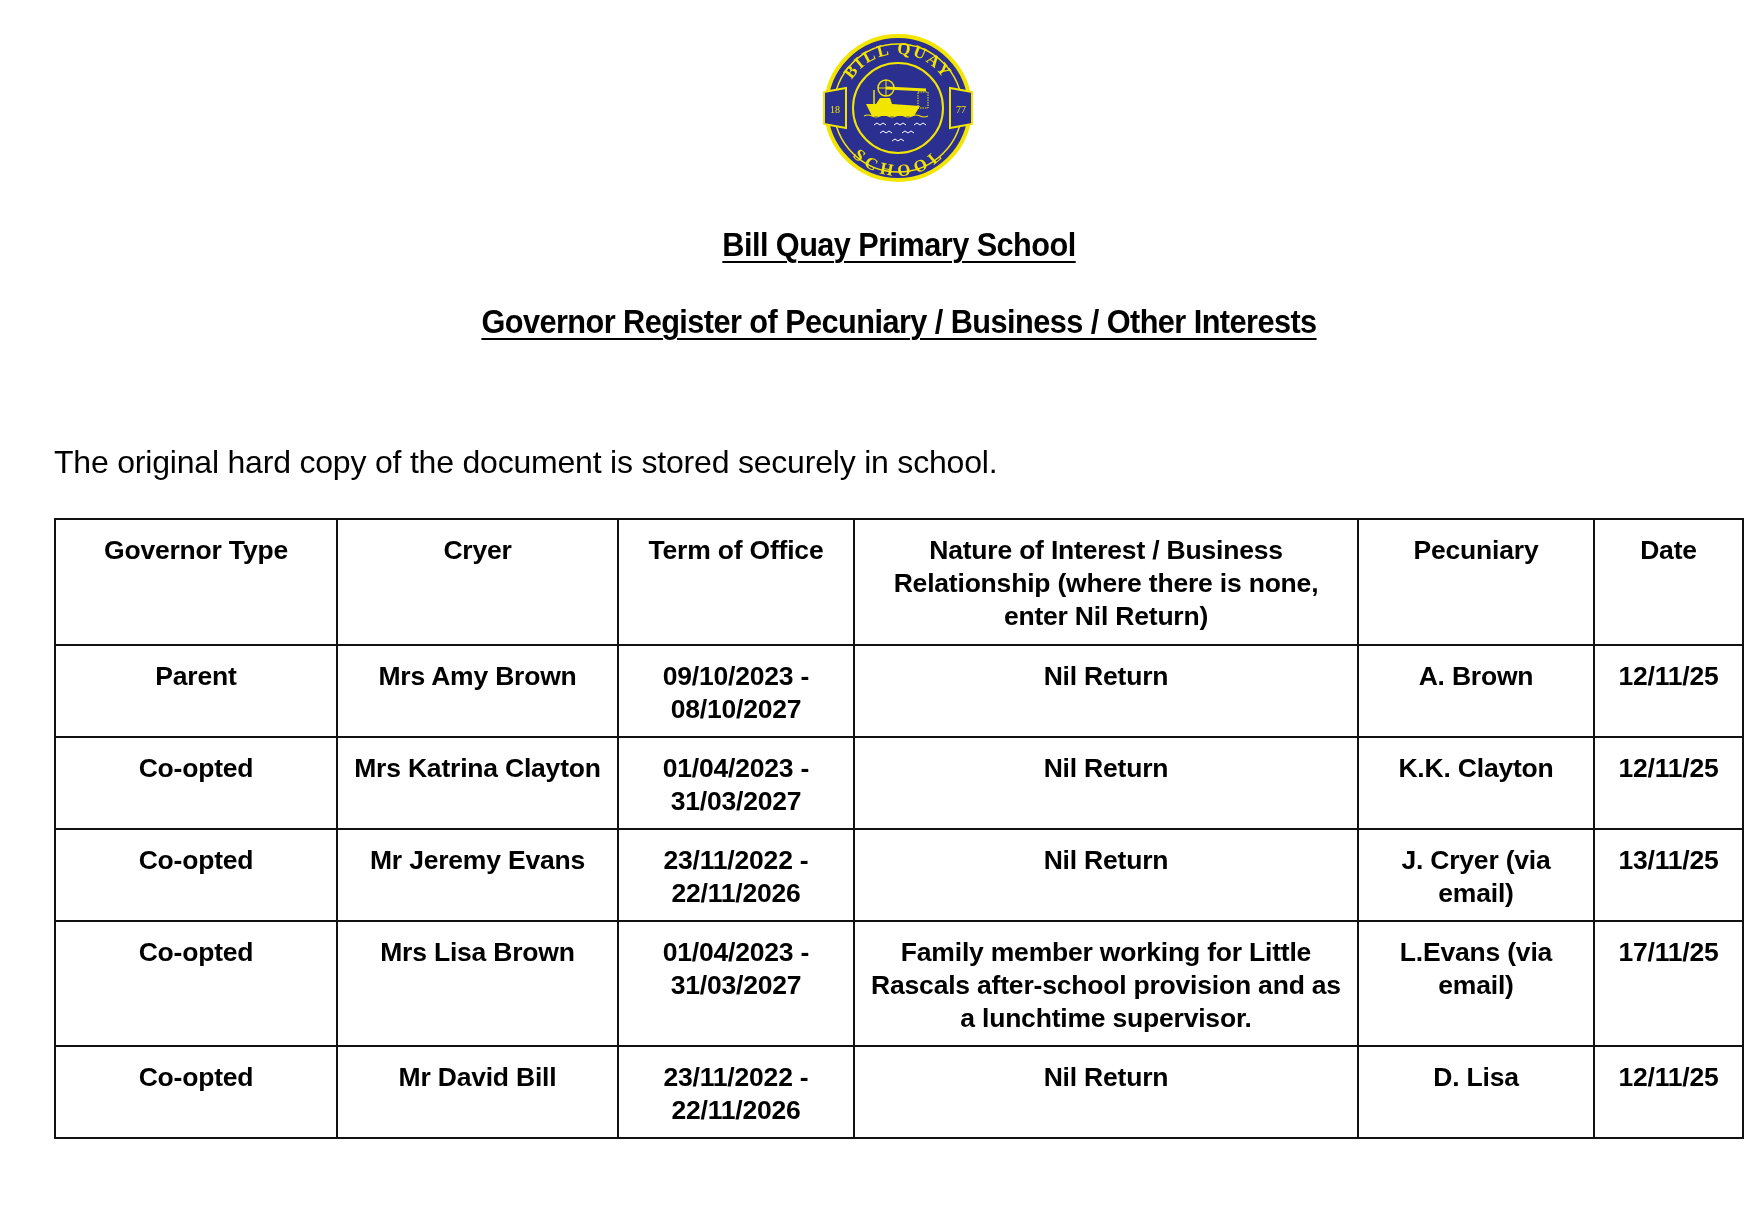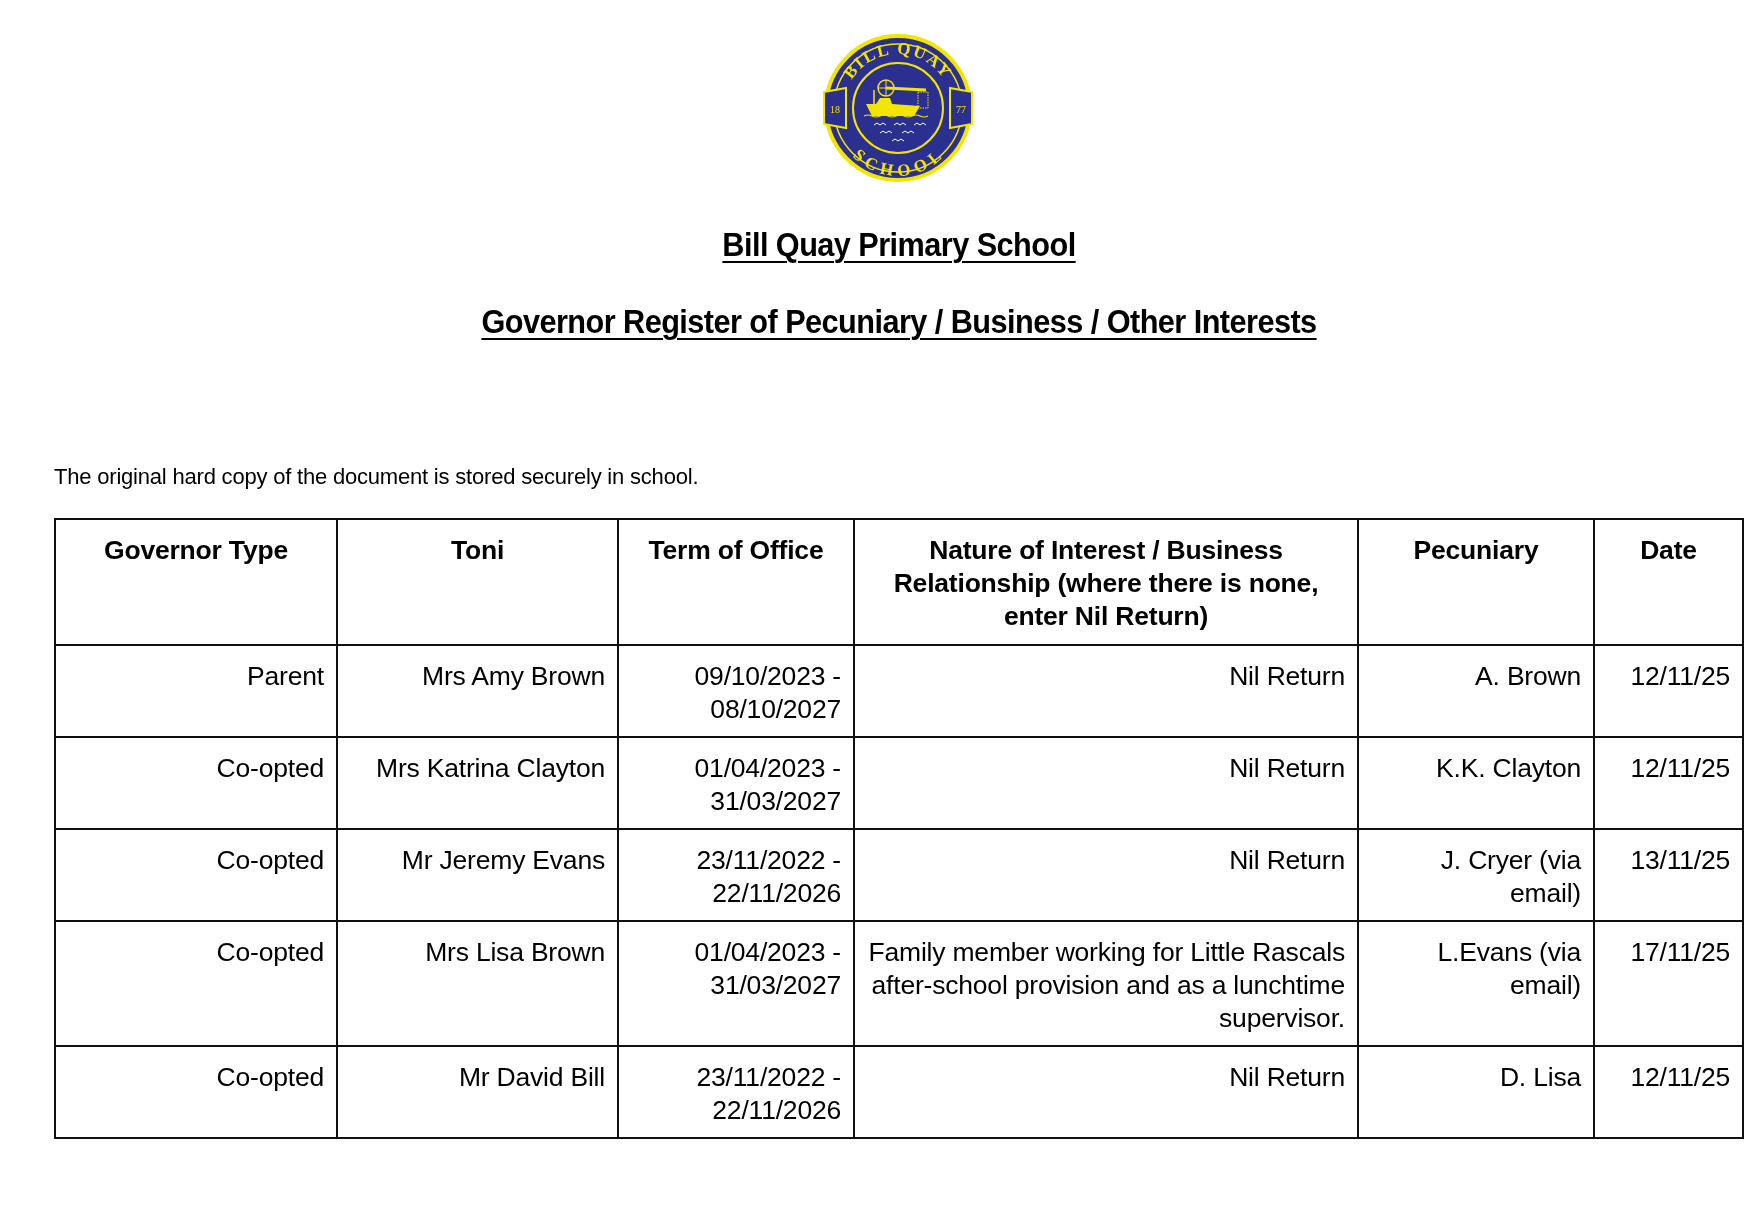--- a/index.html
+++ b/index.html
@@ -35,41 +35,42 @@
       text-underline-offset: 5px;
       letter-spacing: -0.6px;
       transform: scaleX(0.93);
       transform-origin: 899px 0;
     }
     .title.t1 { top: 226px; }
     .title.t2 { top: 303px; }
     .intro {
       position: absolute;
       left: 54px;
-      top: 464px;
-      font-size: 22px;
+      top: 444px;
+      font-size: 32px;
       letter-spacing: -0.2px;
     }
     table.register {
       position: absolute;
       left: 54px;
       top: 518px;
       border-collapse: collapse;
       table-layout: fixed;
       width: 1688px;
       font-size: 26.5px;
       line-height: 33px;
       padding-left: 48px;
     }
     table.register th, table.register td {
       border: 2.5px solid #111;
       vertical-align: top;
       padding: 14px 12px 10px 12px;
-      text-align: right;
+      text-align: center;
       letter-spacing: -0.2px;
+      font-weight: bold;
     }
     table.register th {
       font-weight: bold;
       text-align: center;
       height: 100px;
       padding-top: 14px;
     }
     .c1 { width: 282px; }
     .c2 { width: 281px; }
     .c3 { width: 236px; }
@@ -133,21 +134,21 @@
     <col class="c1">
       <col class="c2">
       <col class="c3">
       <col class="c4">
       <col class="c5">
       <col class="c6">
   </colgroup>
   <thead>
     <tr>
       <th>Governor Type</th>
-      <th>Toni</th>
+      <th>Cryer</th>
       <th>Term of Office</th>
       <th>Nature of Interest / Business Relationship (where there is none, enter Nil Return)</th>
       <th>Pecuniary</th>
       <th>Date</th>
     </tr>
   </thead>
   <tbody>
     <tr class="r-h2">
       <td>Parent</td>
       <td>Mrs Amy Brown</td>

